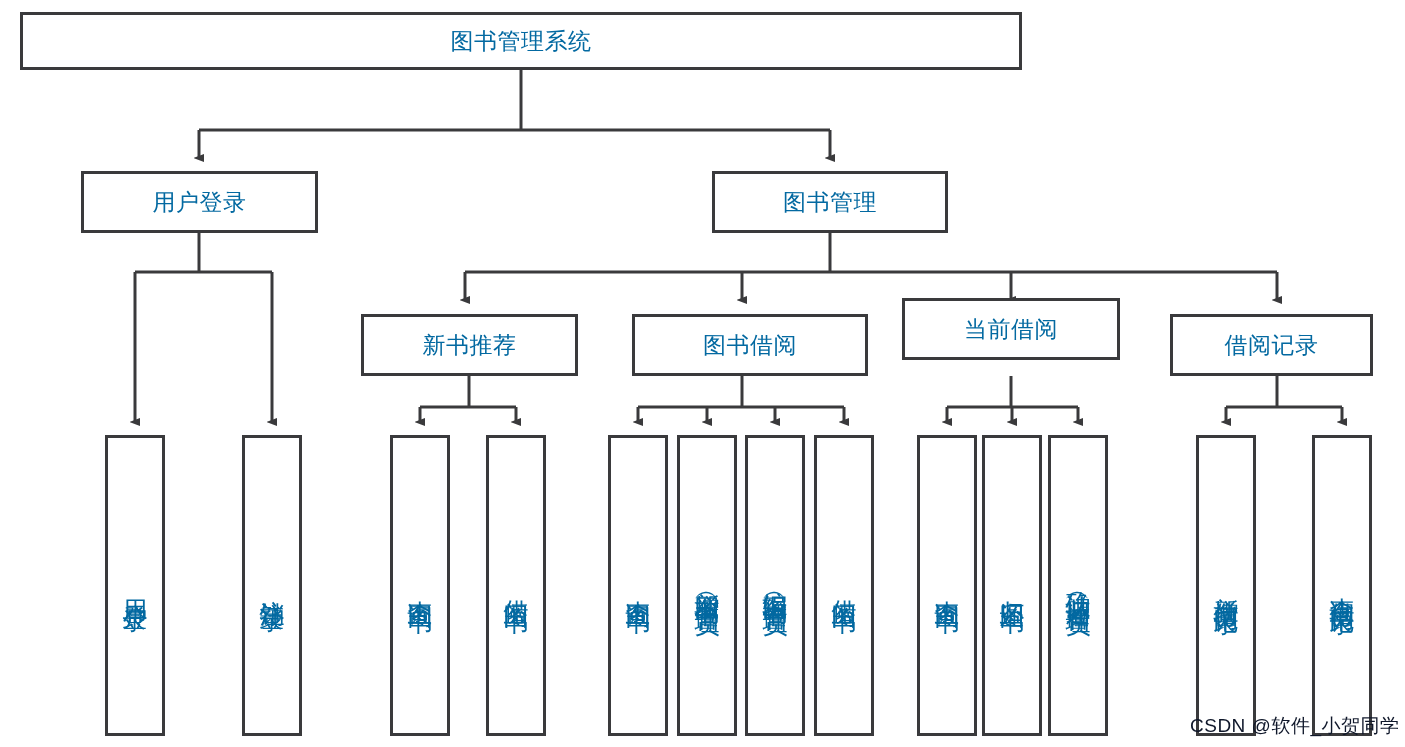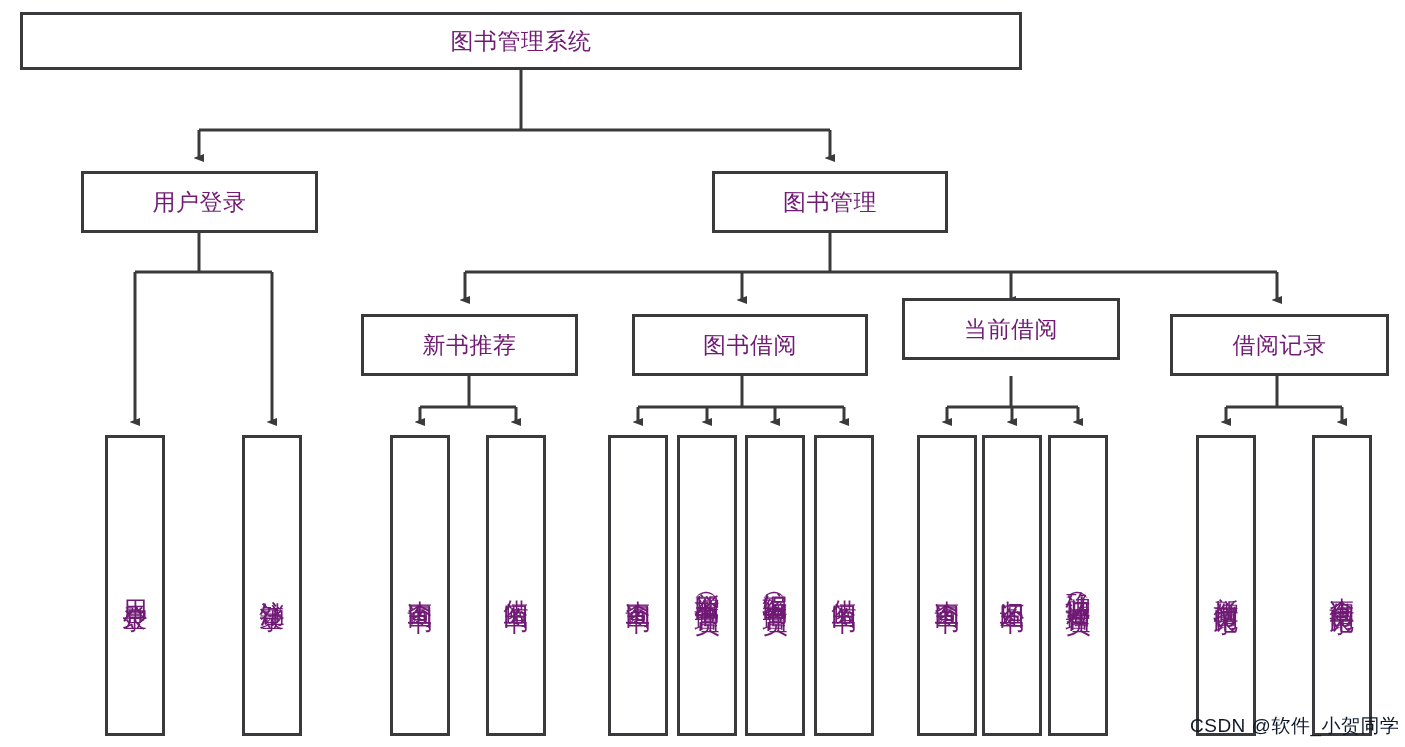--- a/index.html
+++ b/index.html
@@ -31,21 +31,21 @@
     position: absolute;
     box-sizing: border-box;
     background: #ffffff;
     border: 3px solid #3a3a3c;
     display: flex;
     align-items: center;
     justify-content: center;
     overflow: hidden;
   }
   .node .label {
-    color: #701a75;
+    color: #0369a1;
     text-align: center;
     line-height: 1.08;
     white-space: nowrap;
   }
   .node.horizontal .label {
     font-size: 23px;
     letter-spacing: 0.5px;
   }
   .node.root .label {
     font-size: 23px;
@@ -139,21 +139,21 @@
 
   <div class="node horizontal" style="left:361px; top:314px; width:217px; height:62px;">
     <span class="label">新书推荐</span>
   </div>
   <div class="node horizontal" style="left:632px; top:314px; width:236px; height:62px;">
     <span class="label">图书借阅</span>
   </div>
   <div class="node horizontal" style="left:902px; top:298px; width:218px; height:62px;">
     <span class="label">当前借阅</span>
   </div>
-  <div class="node horizontal" style="left:1170px; top:314px; width:219px; height:62px;">
+  <div class="node horizontal" style="left:1170px; top:314px; width:203px; height:62px;">
     <span class="label">借阅记录</span>
   </div>
 
   <div class="node vertical" style="left:105px; top:435px; width:60px; height:301px;">
     <span class="label">用户登录</span>
   </div>
   <div class="node vertical" style="left:242px; top:435px; width:60px; height:301px;">
     <span class="label">注销登录</span>
   </div>
 

